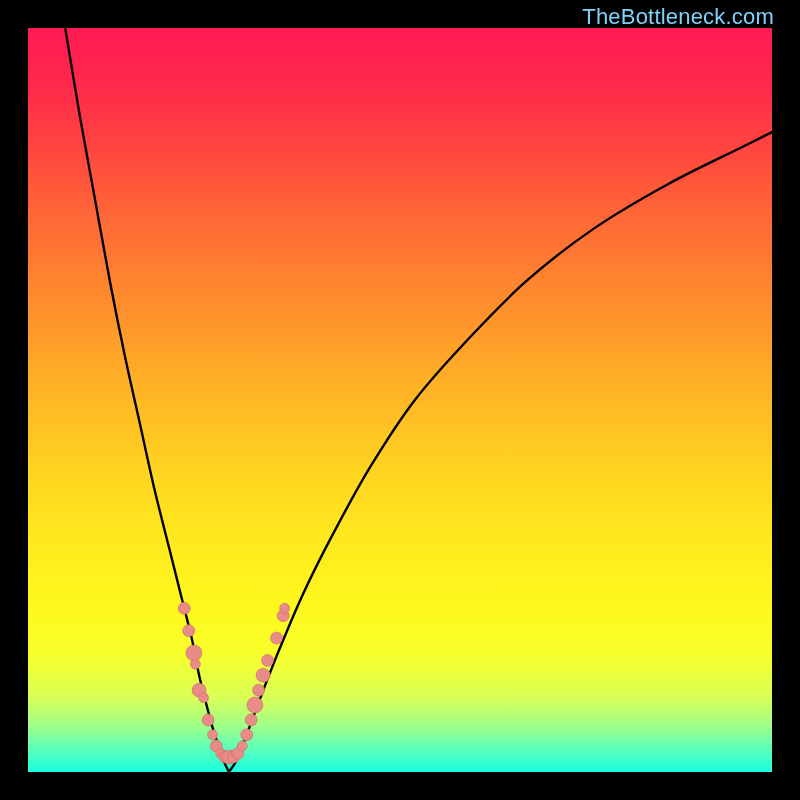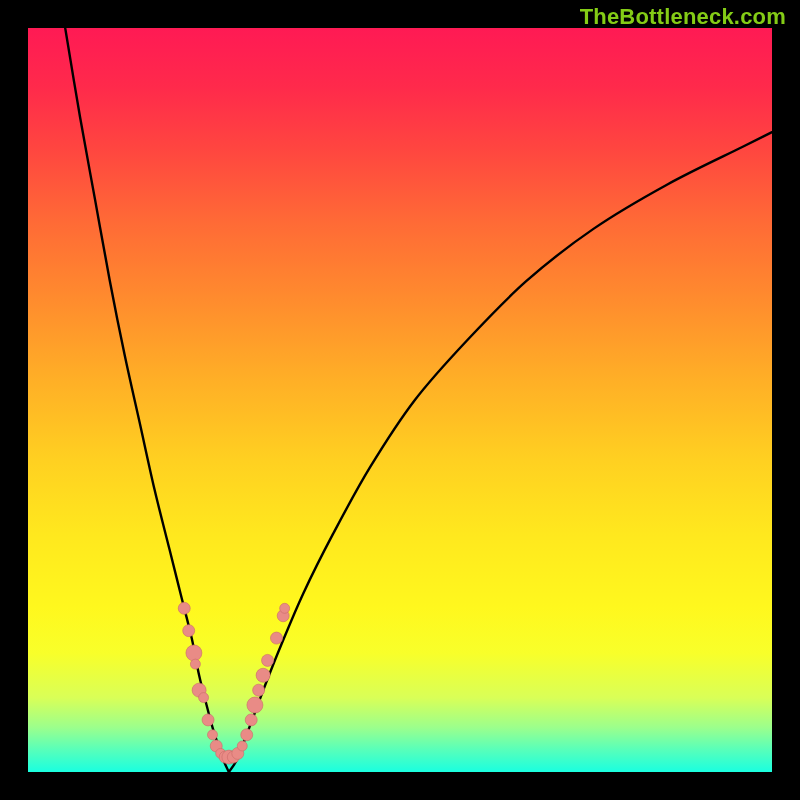--- a/index.html
+++ b/index.html
@@ -39,24 +39,24 @@
       #f8ff2a 84%,
       #d9ff57 90%,
       #9cff8c 94%,
       #58ffba 97%,
       #1affe0 100%
     );
   }
   .watermark {
     position: absolute;
     top: 4px;
-    right: 14px;
-    color: #84cc16;
+    right: 26px;
+    color: #7dd3fc;
     font-size: 22px;
-    font-weight: 700;
+    font-weight: 400;
     letter-spacing: 0.2px;
     user-select: none;
   }
   svg.overlay {
     position: absolute;
     top: 0;
     left: 0;
     width: 744px;
     height: 744px;
   }

